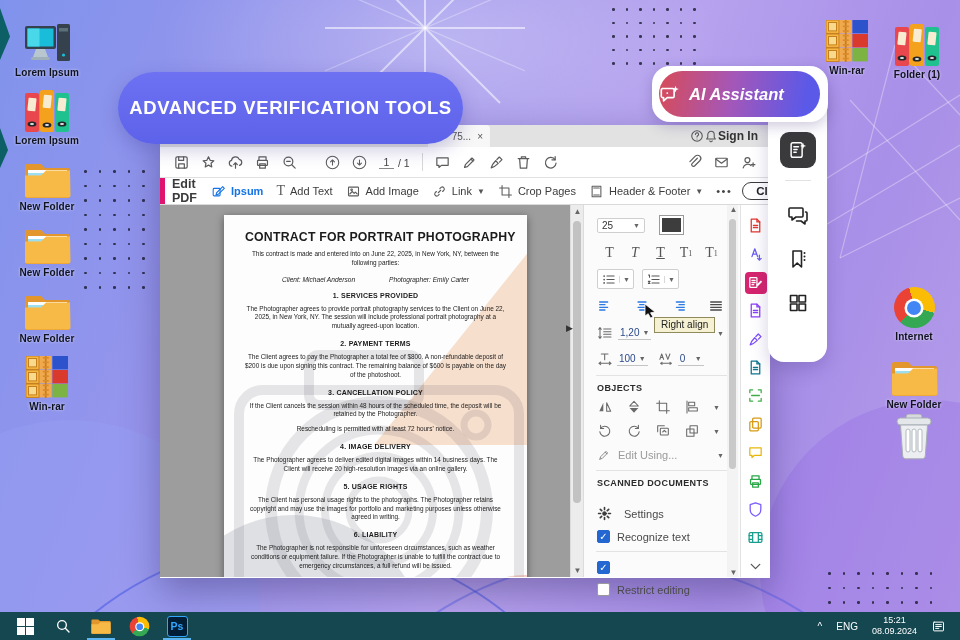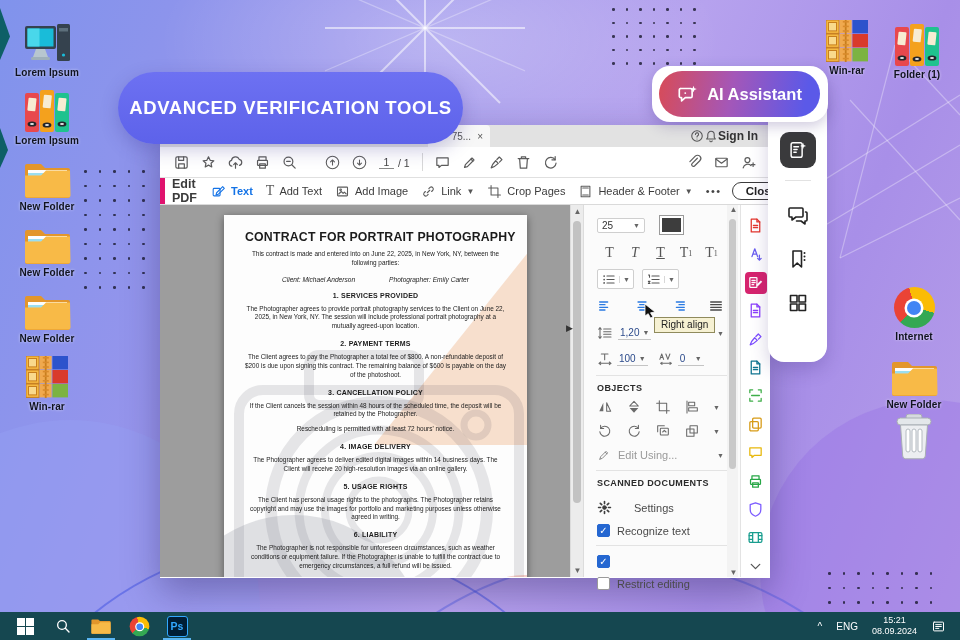--- a/index.html
+++ b/index.html
@@ -19,21 +19,21 @@
             background:linear-gradient(180deg,#6d71f2,#5d62ea); border-radius:40px;
             display:flex; align-items:center; justify-content:center;
             box-shadow:0 6px 18px rgba(50,45,140,.25); }
   #banner span { color:#fff; font-size:18.5px; font-weight:600; letter-spacing:.6px; }
 
   
   #ai-backdrop { position:absolute; left:652px; top:66px; width:176px; height:56px; background:#fff;
                  border-radius:18px; z-index:6; box-shadow:0 4px 14px rgba(60,40,120,.25); }
   #ai-pill { position:absolute; left:659px; top:71px; width:161px; height:46px; border-radius:23px; z-index:7;
              background:linear-gradient(100deg,#d84b57 0%,#a457b8 45%,#5b59e8 90%);
-             display:flex; align-items:center; justify-content:center; gap:8px; cursor:pointer; }
+             display:flex; align-items:center; gap:8px; cursor:pointer;font-style:italic; }
   #ai-pill .t { color:#fff; font-size:16.5px; font-weight:700; }
   #side-panel { position:absolute; left:768px; top:88px; width:59px; height:274px; background:#fff;
                 border-radius:0 0 16px 16px; z-index:5; box-shadow:0 8px 18px rgba(60,40,120,.22);
                 display:flex; flex-direction:column; align-items:center; padding-top:44px; }
   #side-panel .tile { width:36px; height:36px; background:#3a3a3c; border-radius:9px; color:#fff;
                       display:flex; align-items:center; justify-content:center; cursor:pointer; }
   #side-panel .div { width:26px; height:1px; background:#e2e2e2; margin:12px 0; }
   #side-panel .sico { color:#232323; margin:10px 0; cursor:pointer; }
 
   
@@ -631,21 +631,21 @@
     <div class="pink"></div>
     <span class="title">Edit PDF</span>
     <span id="eb-items" style="display: flex; align-items: center;">
         <span class="eb-item active">
           <span>
             <svg class="ig" width="15" height="15" viewBox="0 0 24 24" fill="none" stroke="#1473e6" stroke-width="1.7" stroke-linecap="round" stroke-linejoin="round" style="color:#1473e6">
               <rect x="3.5" y="7" width="11" height="12" rx="1.5"></rect>
               <path d="M9 14L18.7 4.3l2.6 2.6L11.5 16.5 8 17.5z"></path>
             </svg>
           </span>
-          <span>Text</span>
+          <span>Ipsum</span>
         </span>
         <span class="eb-item">
           <span style="font-size:14px;font-family:'Liberation Serif',serif;color:#5c5c5c">T</span>
           <span>Add Text</span>
         </span>
         <span class="eb-item">
           <span>
             <svg class="ig" width="15" height="15" viewBox="0 0 24 24" fill="none" stroke="#5c5c5c" stroke-width="1.7" stroke-linecap="round" stroke-linejoin="round" style="color:#5c5c5c">
               <rect x="4" y="5" width="16" height="14" rx="1"></rect>
               <path d="M6 16l4-4 3 3 2-2 3 3"></path>
@@ -896,21 +896,21 @@
           <svg class="ig" width="14" height="14" viewBox="0 0 24 24" fill="none" stroke="#8a8a8a" stroke-width="1.7" stroke-linecap="round" stroke-linejoin="round" style="color:#8a8a8a">
             <path d="M5 19l1.2-4L15.5 5.7l2.8 2.8L9 17.8 5 19z"></path>
             <path d="M14 7.2l2.8 2.8"></path>
           </svg>
           <span style="font-size:11px">Edit Using...</span>
           <span style="flex:1"></span>
           <span class="caret">▼</span>
         </div>
         <div class="p-div"></div>
         <div class="p-h">SCANNED DOCUMENTS</div>
-        <div class="p-row" style="gap:22px;margin-top:12px">
+        <div class="p-row" style="gap:12px;margin-top:18px">
           <svg class="ig" width="15" height="15" viewBox="0 0 24 24" fill="none" stroke="#3d3d3d" stroke-width="1.4" stroke-linecap="round" stroke-linejoin="round" style="color:#3d3d3d">
             <circle cx="12" cy="12" r="3" fill="currentColor"></circle>
             <path stroke-width="2.6" d="M12 2.5v3.2M12 18.3v3.2M2.5 12h3.2M18.3 12h3.2M5.3 5.3l2.2 2.2M16.5 16.5l2.2 2.2M18.7 5.3l-2.2 2.2M7.5 16.5l-2.2 2.2"></path>
           </svg>
           <span class="p-lbl">Settings</span>
         </div>
         <div class="p-row" style="margin-top:9px">
           <span class="chk on">✓</span>
           <span class="p-lbl">Recognize text</span>
         </div>

